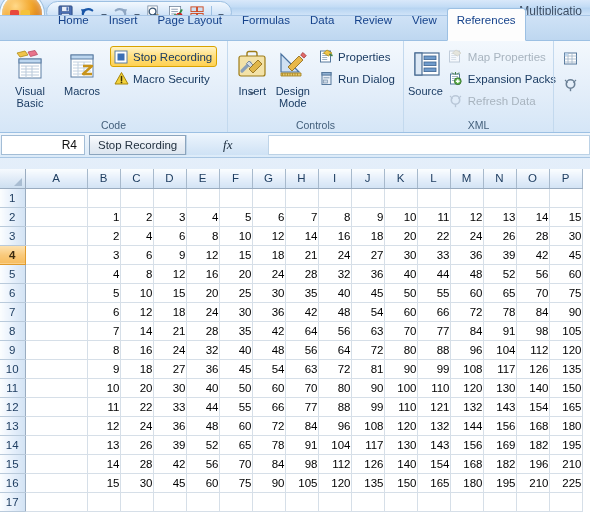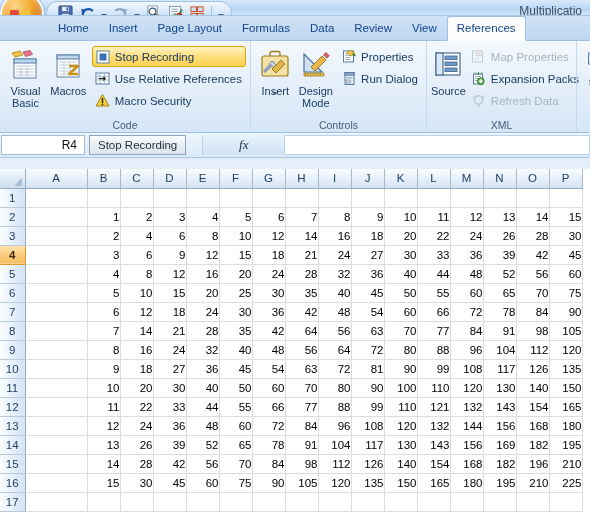--- a/index.html
+++ b/index.html
@@ -71,21 +71,21 @@
     height: 25px;
     position: relative;
     background: linear-gradient(#cfe2f6, #bed7f0);
     border-bottom: 1px solid #9cc0e3;
     padding-left: 48px;
     display: flex; align-items: flex-end;
   }
   .tab {
     font-size: 11.5px;
     color: #15428b;
-    padding: 4px 9px 5px 9px;
+    padding: 4px 9px 13px 9px;
     line-height: 14px;
     white-space: nowrap;
     border: 1px solid transparent;
     border-bottom: none;
   }
   .tab.active {
     background: #fdfdfd;
     border: 1px solid #9cc0e3;
     border-bottom: 1px solid #fdfdfd;
     border-radius: 3px 3px 0 0;
@@ -181,21 +181,21 @@
   }
   .fx {
     width: 83px;
     background: linear-gradient(#eaf3fc, #cfe2f5);
     border-left: 1px solid #bed4e8;
     border-right: 1px solid #bed4e8;
     display: flex; align-items: center; justify-content: center;
     font-family: "Liberation Serif", serif;
     font-style: italic;
     font-size: 13px; color: #1a2c3e;
-    margin-left: 16px;
+    margin-left: 0;
   }
   .finput { flex: 1; background: #fff; border: 1px solid #bcd2e6; border-left: none; }
 
   
   .gridwrap {
     position: absolute;
     left: 0; right: 0;
     top: 169px; bottom: 0;
     overflow: hidden;
     background: #fff;
@@ -380,31 +380,20 @@
           <div class="smallbtn toggled">
             <span class="mini">
               <svg width="14" height="14" viewBox="0 0 14 14">
                 <rect x="1" y="1" width="12" height="12" fill="#fff" stroke="#5c7ea3"></rect>
                 <rect x="3.5" y="3.5" width="7" height="7" fill="#3b6fb5"></rect>
               </svg>
             </span>
             <span class="lbl">Stop Recording</span>
           </div>
 
-          <div class="smallbtn">
-            <span class="mini">
-              <svg width="15" height="15" viewBox="0 0 15 15">
-                <rect x="1" y="2" width="13" height="11" fill="#fff" stroke="#56789c"></rect>
-                <path d="M1 5.5h13M1 9h13M5 2v11M9.5 2v11" stroke="#9fb3c7" stroke-width=".8"></path>
-                <rect x="1.5" y="2.5" width="3" height="2.5" fill="#c8d8ea"></rect>
-                <path d="M4 7.6 h6 M8.6 6 L10.4 7.6 L8.6 9.2" stroke="#222" stroke-width="1.1" fill="none" stroke-linecap="round" stroke-linejoin="round"></path>
-              </svg>
-            </span>
-            <span class="lbl">Use Relative References</span>
-          </div>
 
           <div class="smallbtn">
             <span class="mini">
               <svg width="15" height="15" viewBox="0 0 15 15">
                 <path d="M7.5 1.5 L14 13 L1 13 Z" fill="#f2d23c" stroke="#a8860c" stroke-width="1"></path>
                 <path d="M7.5 5.5 v4" stroke="#3b3000" stroke-width="1.5" stroke-linecap="round"></path>
                 <circle cx="7.5" cy="11.3" r=".9" fill="#3b3000"></circle>
               </svg>
             </span>
             <span class="lbl">Macro Security</span>
@@ -471,21 +460,21 @@
             </span>
             <span class="lbl">Run Dialog</span>
           </div>
         </div>
       </div>
       <div class="group-label">Controls</div>
     </div>
 
     <div class="group" style="width:150px;">
       <div class="group-body">
-        <div class="bigbtn" style="width:48px;">
+        <div class="bigbtn" style="width:48px;align-items:flex-end;">
           <span class="icn">
             <svg width="32" height="32" viewBox="0 0 32 32">
               <rect x="4" y="3" width="24" height="22" fill="#fff" stroke="#4a6d93" stroke-width="1.2"></rect>
               <rect x="4" y="3" width="7" height="22" fill="#dce8f5" stroke="#4a6d93" stroke-width="1.2"></rect>
               <rect x="13" y="6" width="12" height="3.6" fill="#6f9bcb" stroke="#3d6390" stroke-width=".8"></rect>
               <rect x="13" y="12" width="12" height="3.6" fill="#6f9bcb" stroke="#3d6390" stroke-width=".8"></rect>
               <rect x="13" y="18" width="12" height="3.6" fill="#6f9bcb" stroke="#3d6390" stroke-width=".8"></rect>
             </svg>
           </span>
           <span class="lbl">Source</span>

